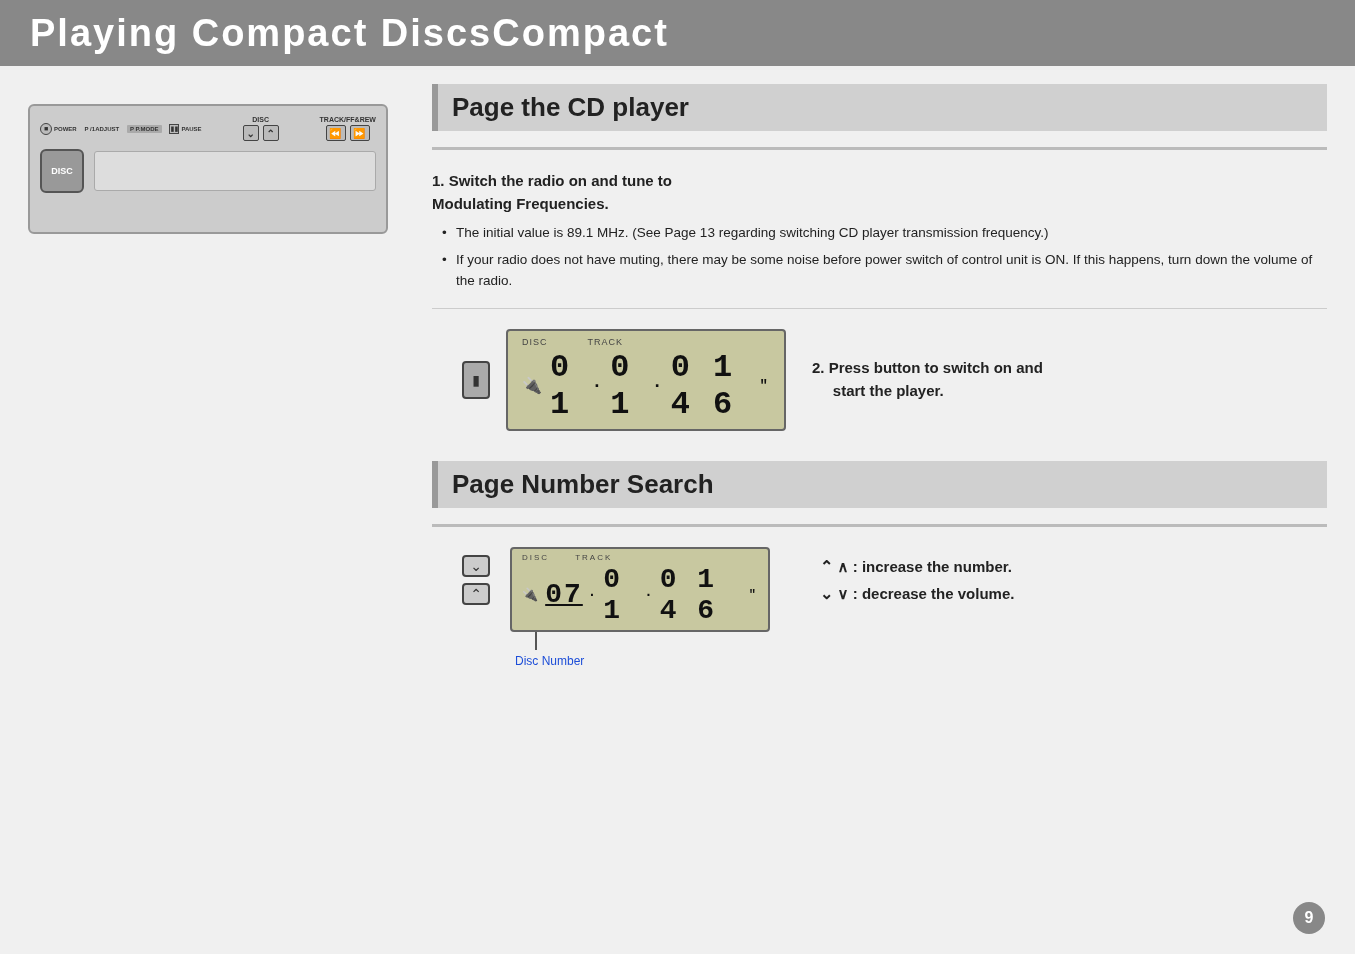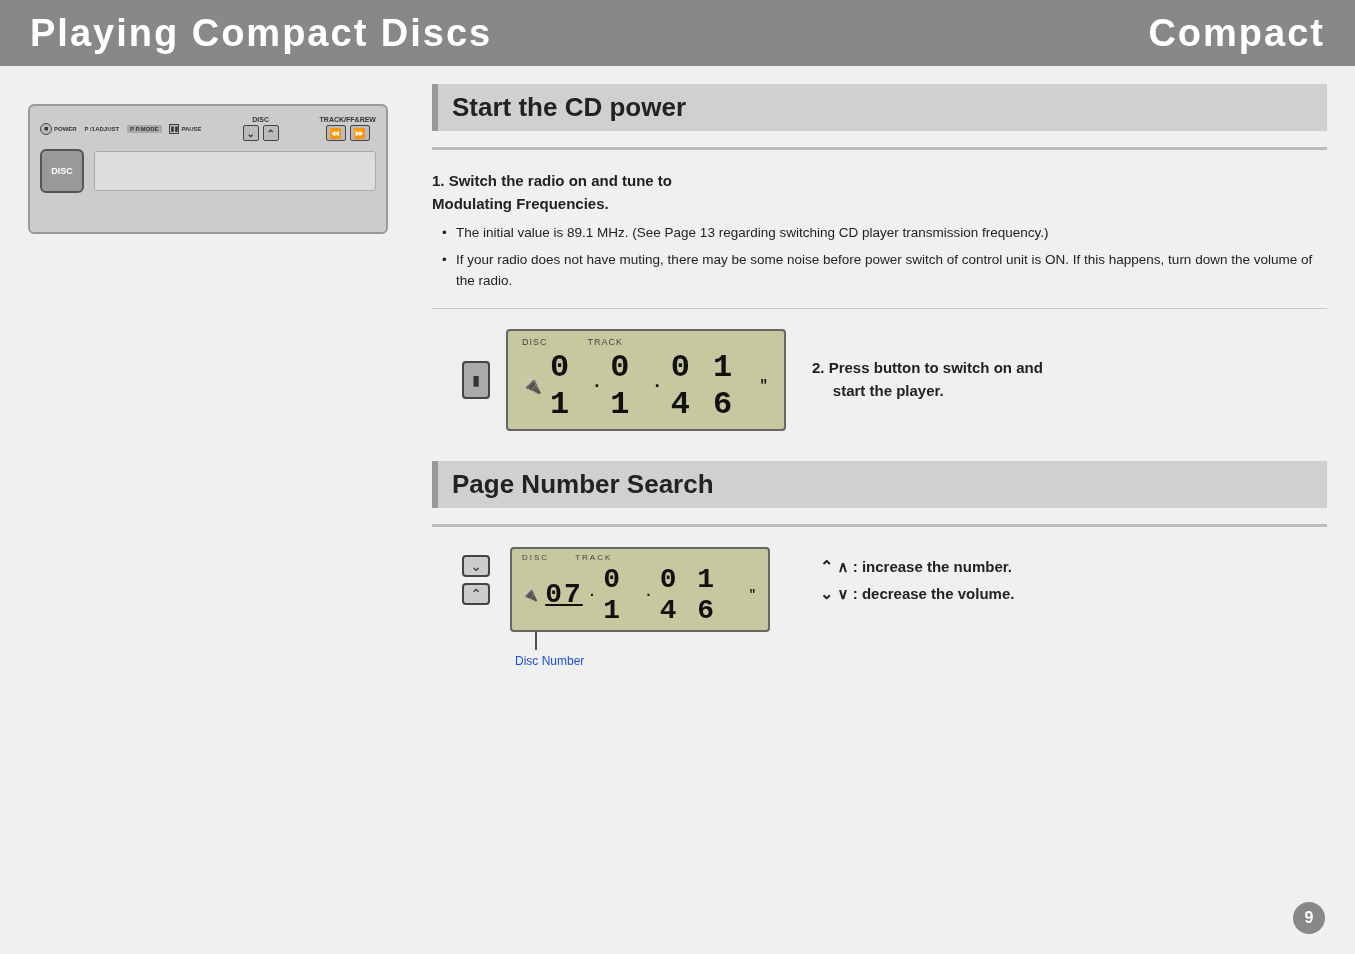--- a/index.html
+++ b/index.html
@@ -13,21 +13,20 @@
       position: relative;
     }
 
     
     .header {
       background: #888;
       width: 100%;
       height: 66px;
       display: flex;
       align-items: center;
-      justify-content: space-between;
       padding: 0 30px;
     }
 
     .header-title {
       font-size: 38px;
       font-weight: bold;
       color: white;
       letter-spacing: 2px;
     }
 
@@ -281,21 +280,21 @@
       <div style="display:flex; align-items:center; gap:10px; margin-top:6px;">
         <div style="width:44px;height:44px;border:2px solid #555;border-radius:6px;background:#999;display:flex;align-items:center;justify-content:center;font-size:9px;color:#fff;font-weight:bold;">DISC</div>
         <div style="flex:1;height:40px;background:#ddd;border:1px solid #aaa;border-radius:3px;"></div>
       </div>
     </div>
   </div>
 
   <div class="right-col">
 
     <div class="section-header">
-      <span class="section-title">Start the CD power</span>
+      <span class="section-title">Page the CD player</span>
     </div>
     <div class="section-divider"></div>
 
     <div style="display:flex; gap:20px; margin-bottom:16px;align-items:flex-end;">
       <div style="flex:1;">
         <p style="font-size:15px; font-weight:bold; color:#222; margin-bottom:8px; line-height:1.5;">
           1.&nbsp;Switch the radio on and tune to<br>Modulating Frequencies.
         </p>
         <ul style="list-style:none; padding-left:10px;">
           <li style="font-size:13.5px; line-height:1.55; color:#222; margin-bottom:6px; padding-left:14px; position:relative;">

